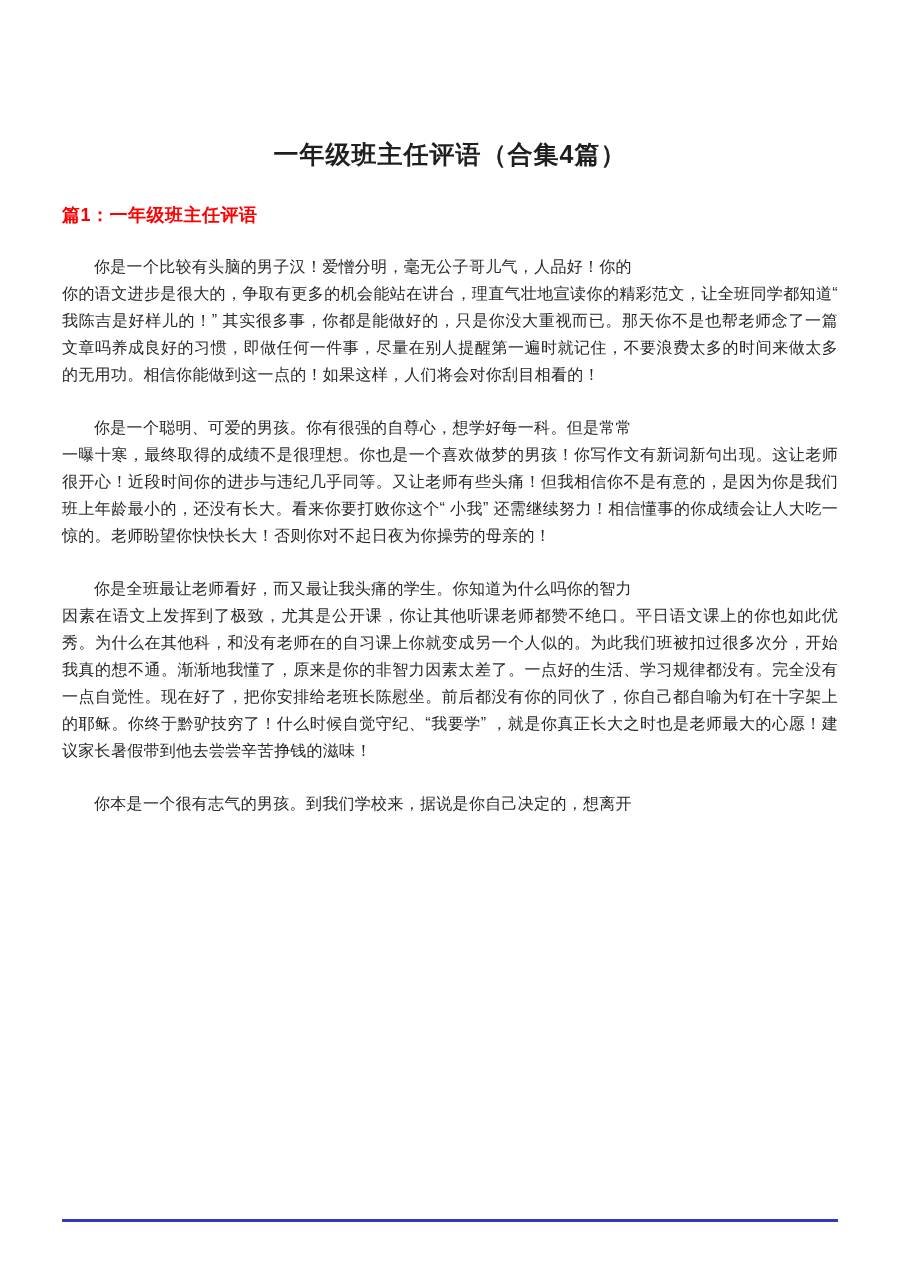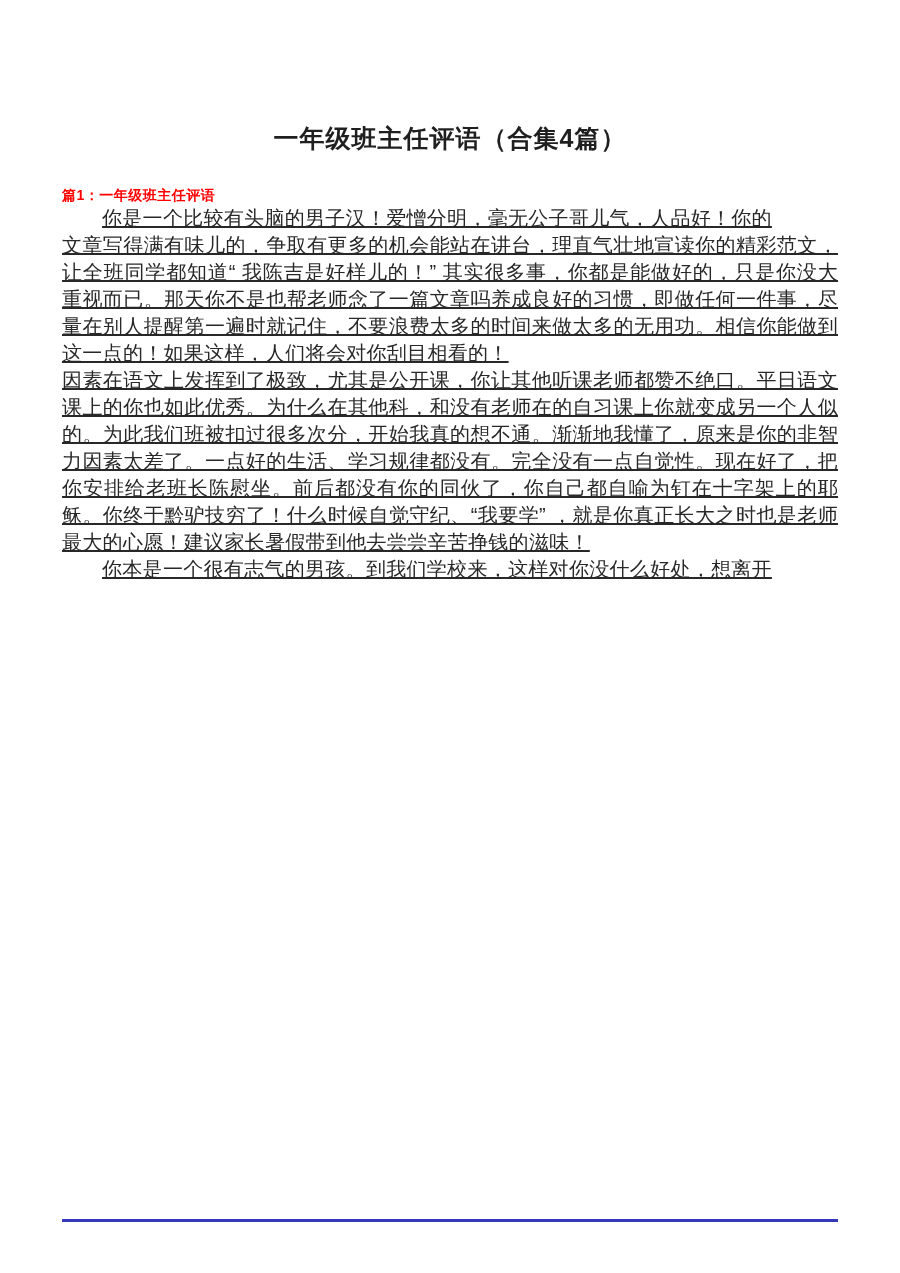--- a/index.html
+++ b/index.html
@@ -8,45 +8,45 @@
     width: 900px;
     height: 1273px;
     background: #ffffff;
     position: relative;
     font-family: "Liberation Sans", sans-serif;
     overflow: hidden;
   }
   .page {
     position: absolute;
     inset: 0;
-    padding: 2px 62px;
+    padding: 18px 62px;
   }
   .doc-title {
     margin: 0;
     padding-top: 120px;
     text-align: center;
     font-size: 25px;
     font-weight: 700;
     letter-spacing: 1px;
     color: #1f1f1f;
   }
   .section-heading {
     margin: 32px 0 0 0;
-    font-size: 14px;
+    font-size: 18px;
     font-weight: 700;
     color: #fe0000;
     letter-spacing: 0.5px;
   }
   .paragraph {
-    font-size: 20px;
+    margin-top: 26px;
+    font-size: 16px;
     line-height: 27px;
     color: #282828;
     text-align: justify;
     letter-spacing: 0.3px;
-    text-decoration: underline;
   }
   .first-line {
     text-indent: 2em;
   }
   .para-body {
     text-align: justify;
   }
   .bottom-divider {
     position: absolute;
     left: 62px;
@@ -60,30 +60,35 @@
 <body>
 
 <div class="page">
 
   <h1 class="doc-title">一年级班主任评语（合集4篇）</h1>
 
   <h2 class="section-heading">篇1：一年级班主任评语</h2>
 
   <div class="paragraph">
     <div class="first-line">你是一个比较有头脑的男子汉！爱憎分明，毫无公子哥儿气，人品好！你的</div>
-    <div class="para-body">文章写得满有味儿的，争取有更多的机会能站在讲台，理直气壮地宣读你的精彩范文，让全班同学都知道“ 我陈吉是好样儿的！” 其实很多事，你都是能做好的，只是你没大重视而已。那天你不是也帮老师念了一篇文章吗养成良好的习惯，即做任何一件事，尽量在别人提醒第一遍时就记住，不要浪费太多的时间来做太多的无用功。相信你能做到这一点的！如果这样，人们将会对你刮目相看的！</div>
+    <div class="para-body">你的语文进步是很大的，争取有更多的机会能站在讲台，理直气壮地宣读你的精彩范文，让全班同学都知道“ 我陈吉是好样儿的！” 其实很多事，你都是能做好的，只是你没大重视而已。那天你不是也帮老师念了一篇文章吗养成良好的习惯，即做任何一件事，尽量在别人提醒第一遍时就记住，不要浪费太多的时间来做太多的无用功。相信你能做到这一点的！如果这样，人们将会对你刮目相看的！</div>
   </div>
 
+  <div class="paragraph">
+    <div class="first-line">你是一个聪明、可爱的男孩。你有很强的自尊心，想学好每一科。但是常常</div>
+    <div class="para-body">一曝十寒，最终取得的成绩不是很理想。你也是一个喜欢做梦的男孩！你写作文有新词新句出现。这让老师很开心！近段时间你的进步与违纪几乎同等。又让老师有些头痛！但我相信你不是有意的，是因为你是我们班上年龄最小的，还没有长大。看来你要打败你这个“ 小我” 还需继续努力！相信懂事的你成绩会让人大吃一惊的。老师盼望你快快长大！否则你对不起日夜为你操劳的母亲的！</div>
+  </div>
 
   <div class="paragraph">
+    <div class="first-line">你是全班最让老师看好，而又最让我头痛的学生。你知道为什么吗你的智力</div>
     <div class="para-body">因素在语文上发挥到了极致，尤其是公开课，你让其他听课老师都赞不绝口。平日语文课上的你也如此优秀。为什么在其他科，和没有老师在的自习课上你就变成另一个人似的。为此我们班被扣过很多次分，开始我真的想不通。渐渐地我懂了，原来是你的非智力因素太差了。一点好的生活、学习规律都没有。完全没有一点自觉性。现在好了，把你安排给老班长陈慰坐。前后都没有你的同伙了，你自己都自喻为钉在十字架上的耶稣。你终于黔驴技穷了！什么时候自觉守纪、“我要学” ，就是你真正长大之时也是老师最大的心愿！建议家长暑假带到他去尝尝辛苦挣钱的滋味！</div>
   </div>
 
   <div class="paragraph">
-    <div class="first-line">你本是一个很有志气的男孩。到我们学校来，这样对你没什么好处，想离开</div>
+    <div class="first-line">你本是一个很有志气的男孩。到我们学校来，据说是你自己决定的，想离开</div>
   </div>
 
   <div class="paragraph">
   </div>
 
   <div class="bottom-divider"></div>
 
 </div>
 
 </body></html>

